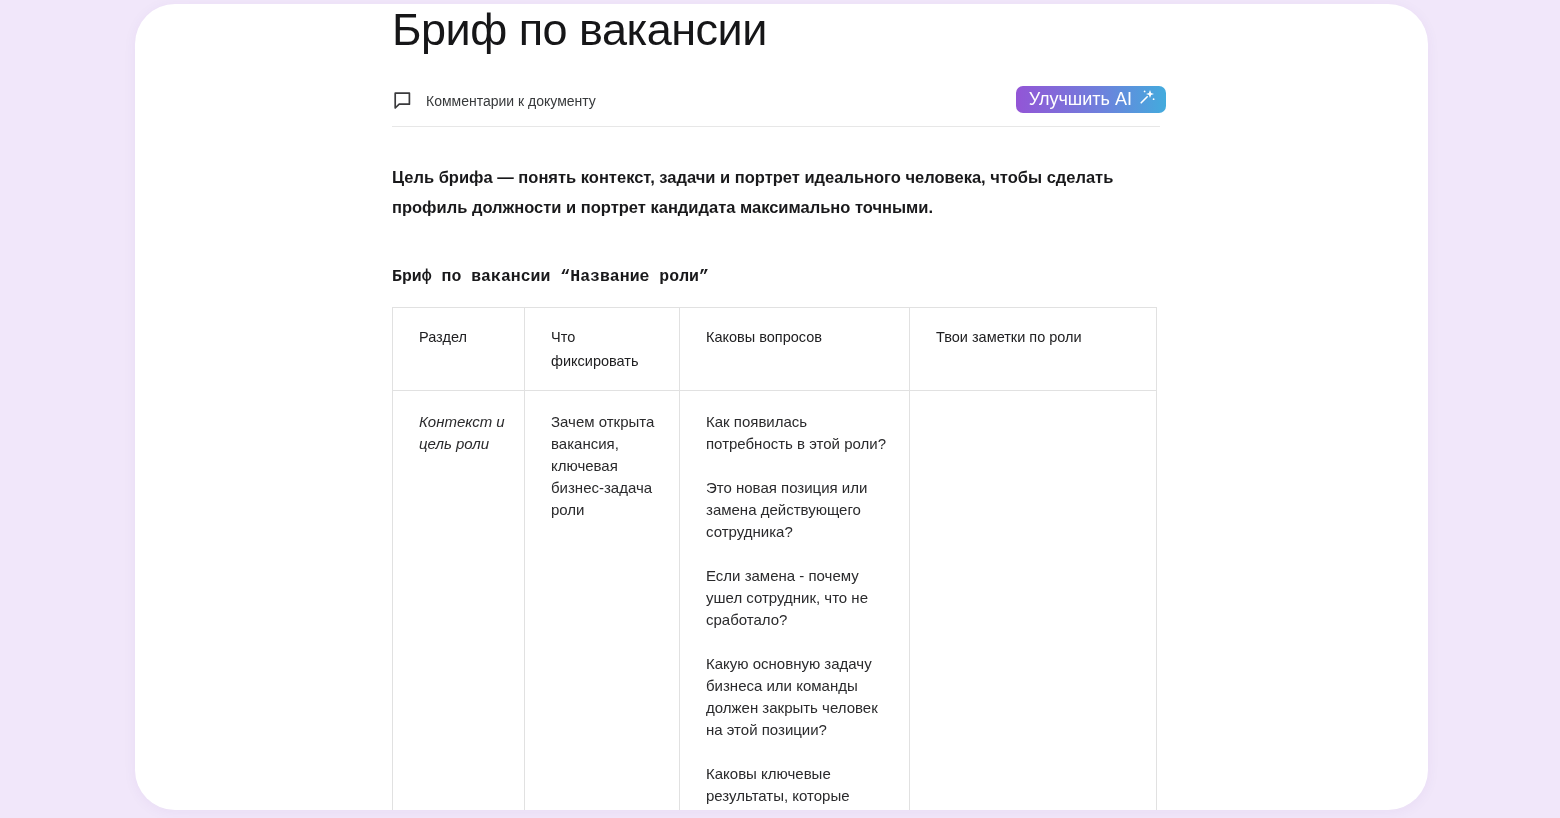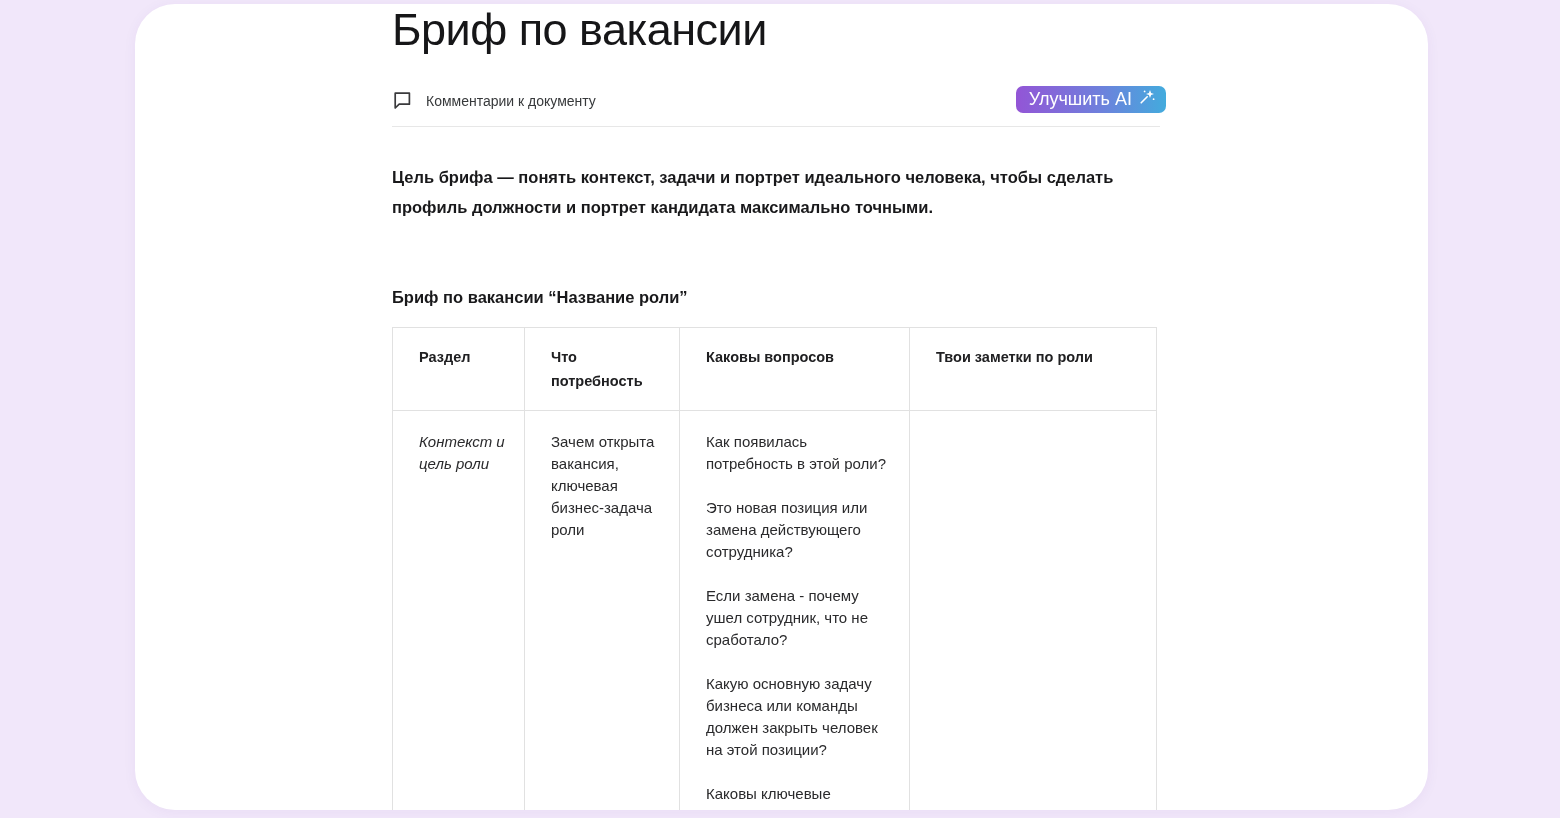--- a/index.html
+++ b/index.html
@@ -72,42 +72,43 @@
     background: #e7e7e7;
   }
   .intro {
     margin-top: 35px;
     font-size: 16.5px;
     font-weight: bold;
     line-height: 30px;
     color: #19191b;
   }
   .subtitle {
-    margin-top: 64px;
+    margin-top: 44px;
     font-size: 16.5px;
     font-weight: bold;
     color: #19191b;
     line-height: 22px;
+    font-family: Liberation Mono, monospace;
   }
   table.brief {
     margin-top: 19px;
     border-collapse: collapse;
     table-layout: fixed;
     width: 764px;
   }
   table.brief th, table.brief td {
     border: 1px solid #e1e1e1;
     vertical-align: top;
     text-align: left;
     font-weight: normal;
   }
   table.brief th {
     padding: 17px 18px 17px 26px;
     font-size: 14.5px;
-    font-weight: bold;
+    font-weight: normal;
     line-height: 24px;
     color: #202022;
   }
   table.brief td {
     padding: 20px 18px 20px 26px;
     font-size: 15px;
     line-height: 22px;
     color: #2a2a2c;
   }
   td.section-cell {
@@ -158,21 +159,21 @@
     <table class="brief">
       <colgroup>
         <col style="width:132px">
         <col style="width:155px">
         <col style="width:230px">
         <col style="width:247px">
       </colgroup>
       <thead>
         <tr>
           <th>Раздел</th>
-          <th>Что потребность</th>
+          <th>Что фиксировать</th>
           <th>Каковы вопросов</th>
           <th>Твои заметки по роли</th>
         </tr>
       </thead>
       <tbody>
         <tr>
           <td class="section-cell">Контекст и цель роли</td>
           <td>Зачем открыта вакансия, ключевая бизнес-задача роли</td>
           <td class="questions-cell">
             <p>Как появилась потребность в этой роли?</p>

